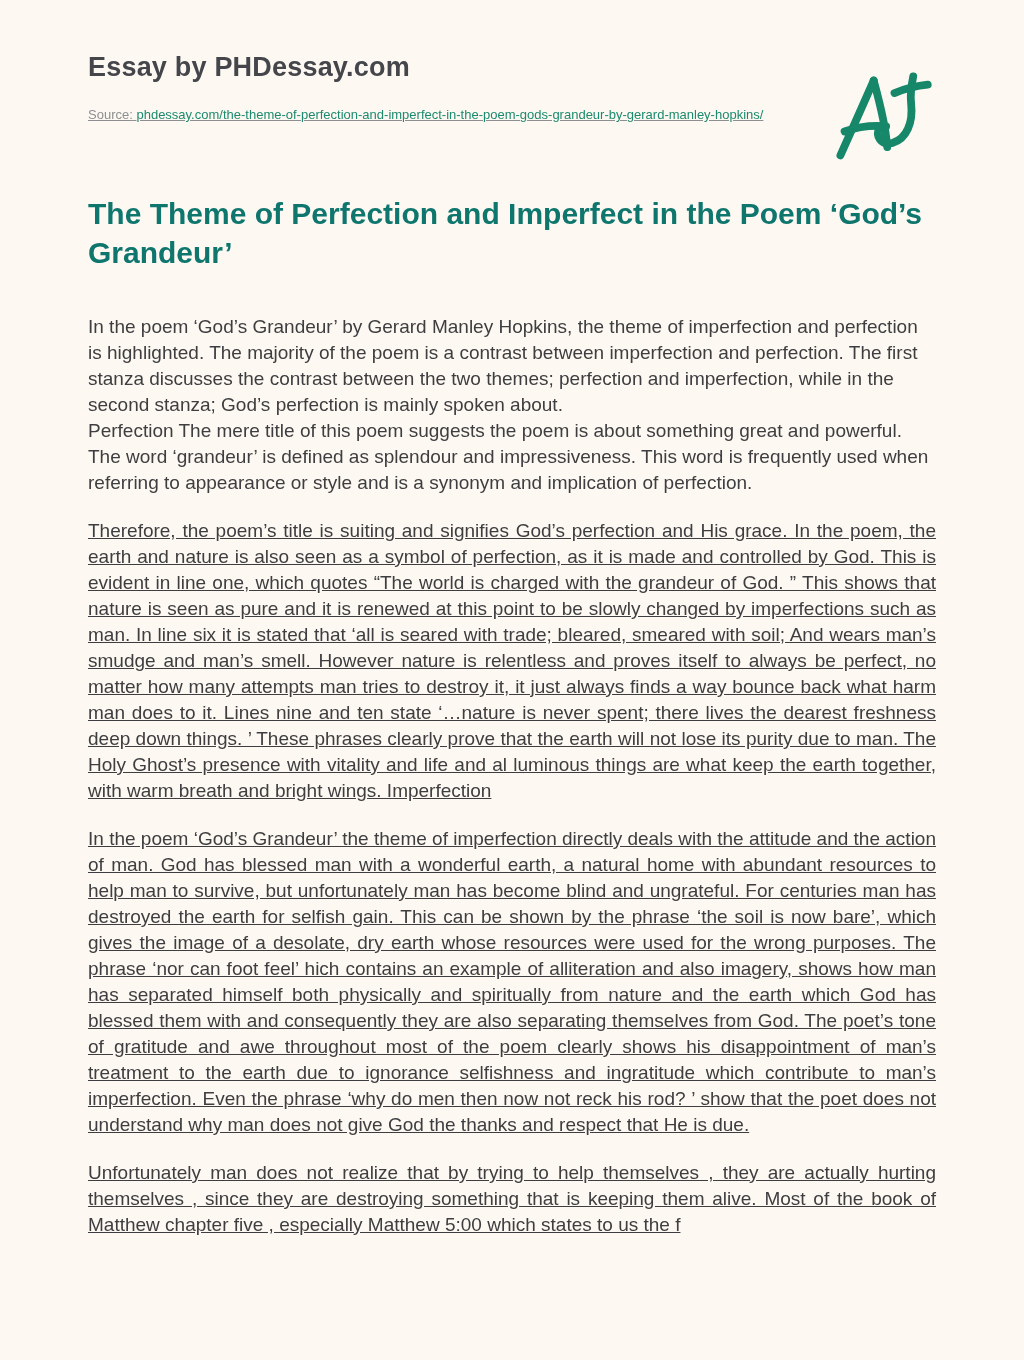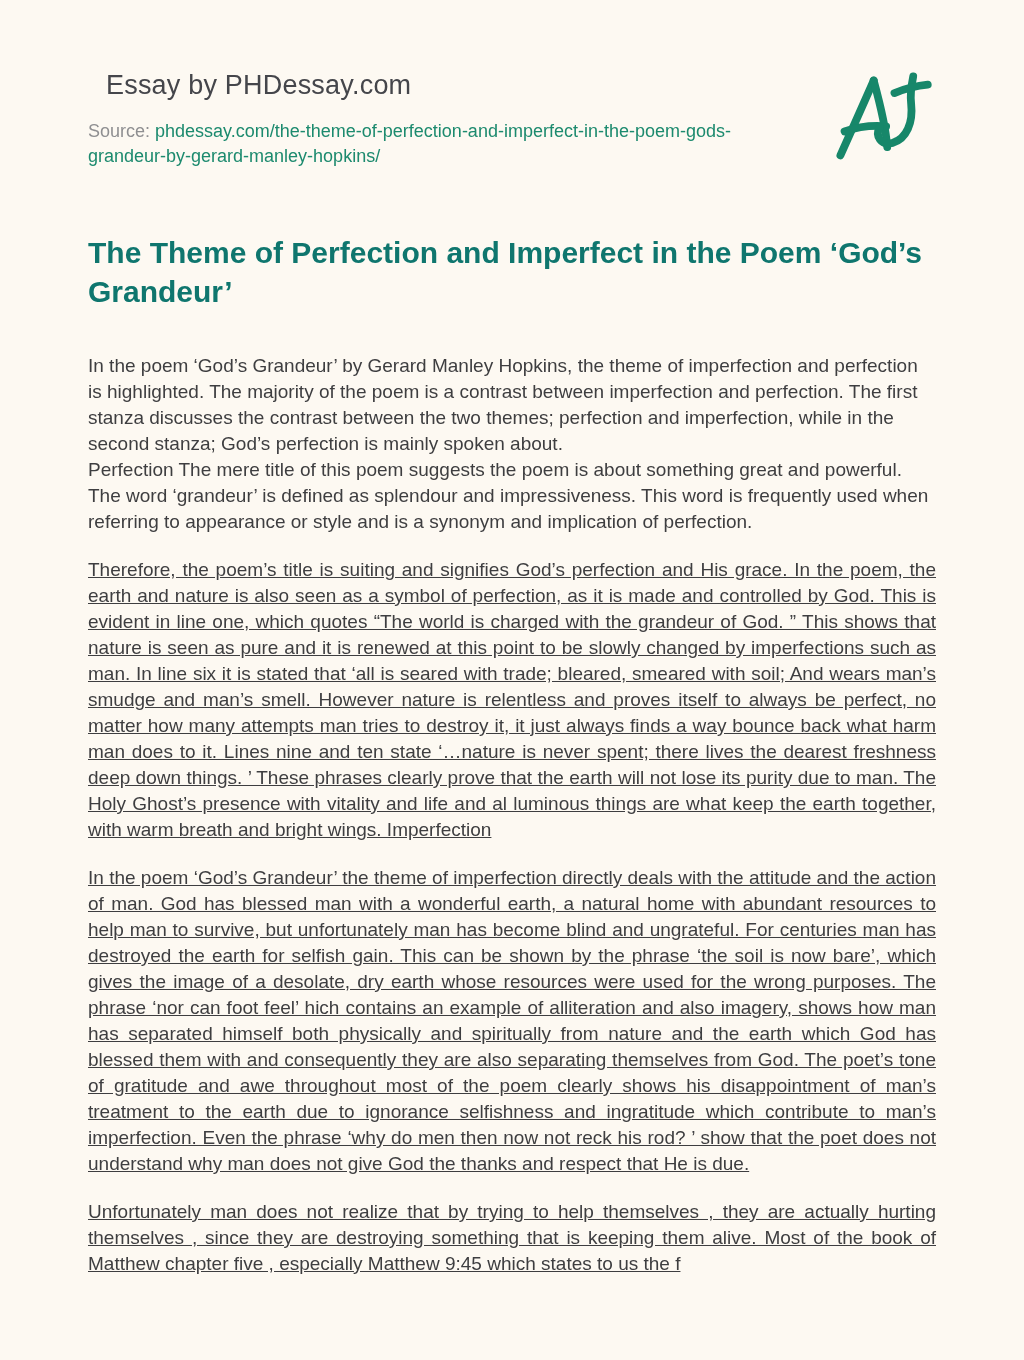--- a/index.html
+++ b/index.html
@@ -11,32 +11,33 @@
     overflow: hidden;
   }
   .page {
     position: relative;
     width: 1024px;
     height: 1313px;          
     overflow: hidden;
     padding: 52px 88px 0 88px;
   }
   .site-title {
-    margin: 18px;
+    margin: 0;
     font-size: 27px;
-    font-weight: 400;
+    font-weight: 700;
     color: #45464b;
     letter-spacing: 0.2px;
   }
   .source {
     margin-top: 16px;
     max-width: 680px;
-    font-size: 18px;
-    line-height: 25px;
+    font-size: 13px;
+    line-height: 31px;
     color: #8f8f91;
+    text-decoration: underline;
   }
   .source-link {
     color: #1c8a6e;
     text-decoration: none;
     cursor: pointer;
   }
   .logo {
     position: absolute;
     top: 68px;
     right: 90px;
@@ -94,15 +95,15 @@
   <p class="para para-first">
     <span>In the poem ‘God’s Grandeur’ by Gerard Manley Hopkins, the theme of imperfection and perfection is highlighted. The majority of the poem is a contrast between imperfection and perfection. The first stanza discusses the contrast between the two themes; perfection and imperfection, while in the second stanza; God’s perfection is mainly spoken about.</span>
     <br>
     <span>Perfection The mere title of this poem suggests the poem is about something great and powerful. The word ‘grandeur’ is defined as splendour and impressiveness. This word is frequently used when referring to appearance or style and is a synonym and implication of perfection.</span>
   </p>
 
   <p class="para justify">Therefore, the poem’s title is suiting and signifies God’s perfection and His grace. In the poem, the earth and nature is also seen as a symbol of perfection, as it is made and controlled by God. This is evident in line one, which quotes “The world is charged with the grandeur of God. ” This shows that nature is seen as pure and it is renewed at this point to be slowly changed by imperfections such as man. In line six it is stated that ‘all is seared with trade; bleared, smeared with soil; And wears man’s smudge and man’s smell. However nature is relentless and proves itself to always be perfect, no matter how many attempts man tries to destroy it, it just always finds a way bounce back what harm man does to it. Lines nine and ten state ‘…nature is never spent; there lives the dearest freshness deep down things. ’ These phrases clearly prove that the earth will not lose its purity due to man. The Holy Ghost’s presence with vitality and life and al luminous things are what keep the earth together, with warm breath and bright wings. Imperfection</p>
 
   <p class="para justify">In the poem ‘God’s Grandeur’ the theme of imperfection directly deals with the attitude and the action of man. God has blessed man with a wonderful earth, a natural home with abundant resources to help man to survive, but unfortunately man has become blind and ungrateful. For centuries man has destroyed the earth for selfish gain. This can be shown by the phrase ‘the soil is now bare’, which gives the image of a desolate, dry earth whose resources were used for the wrong purposes. The phrase ‘nor can foot feel’ hich contains an example of alliteration and also imagery, shows how man has separated himself both physically and spiritually from nature and the earth which God has blessed them with and consequently they are also separating themselves from God. The poet’s tone of gratitude and awe throughout most of the poem clearly shows his disappointment of man’s treatment to the earth due to ignorance selfishness and ingratitude which contribute to man’s imperfection. Even the phrase ‘why do men then now not reck his rod? ’ show that the poet does not understand why man does not give God the thanks and respect that He is due.</p>
 
-  <p class="para justify">Unfortunately man does not realize that by trying to help themselves , they are actually hurting themselves , since they are destroying something that is keeping them alive. Most of the book of Matthew chapter five , especially Matthew 9:45 which states to us the f</p>
+  <p class="para justify">Unfortunately man does not realize that by trying to help themselves , they are actually hurting themselves , since they are destroying something that is keeping them alive. Most of the book of Matthew chapter five , especially Matthew 5:00 which states to us the f</p>
 
 </div>
 
 </body></html>

